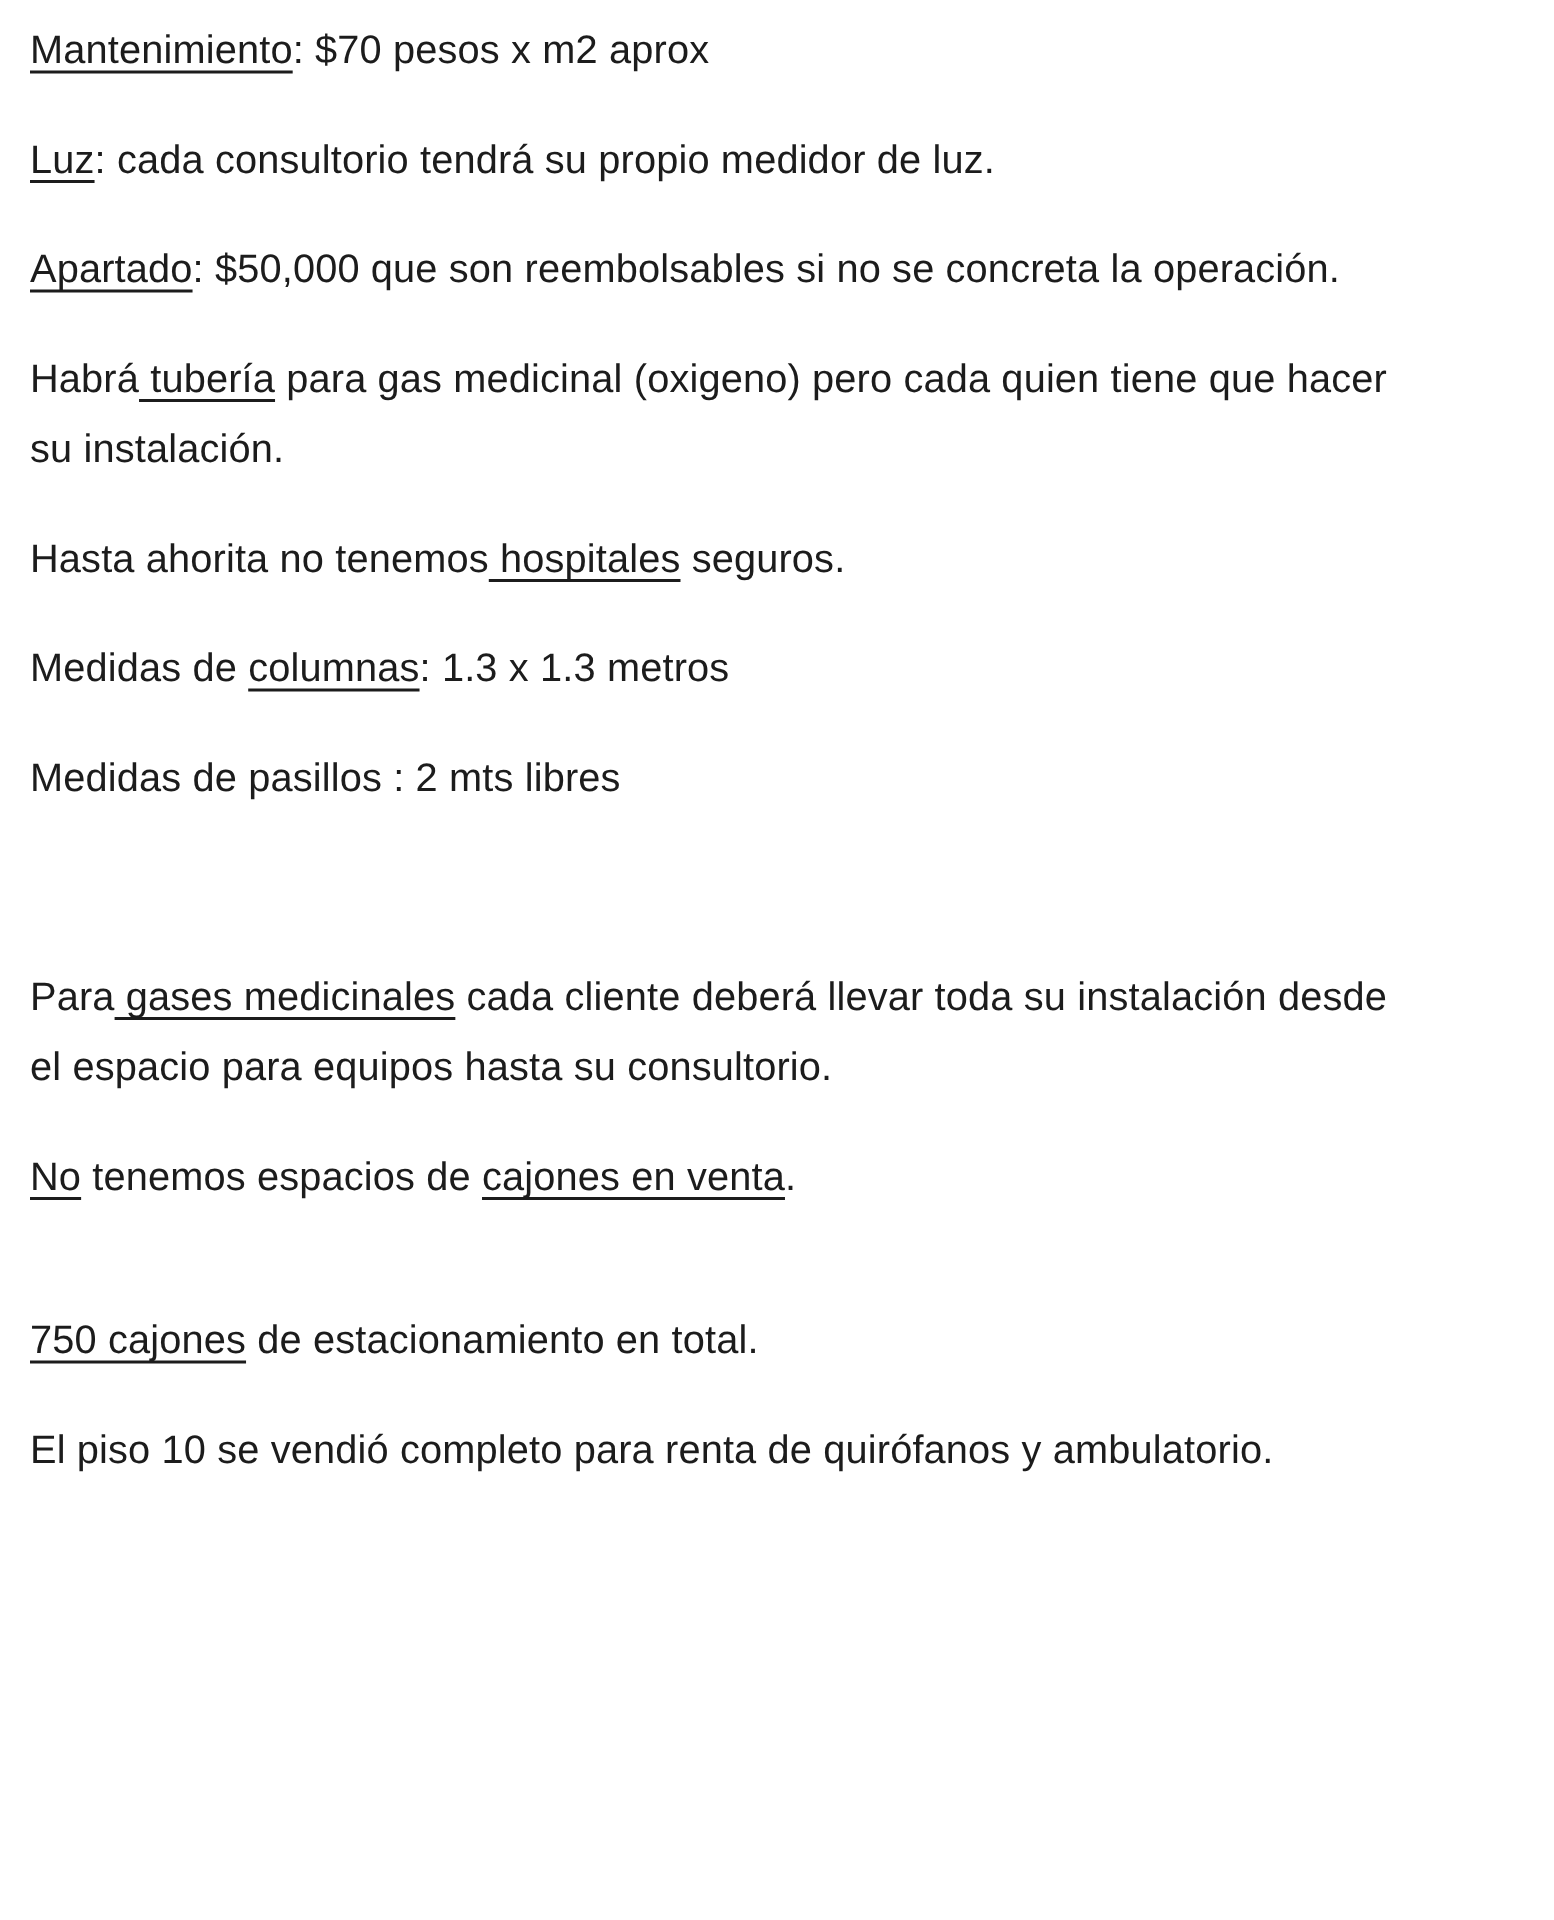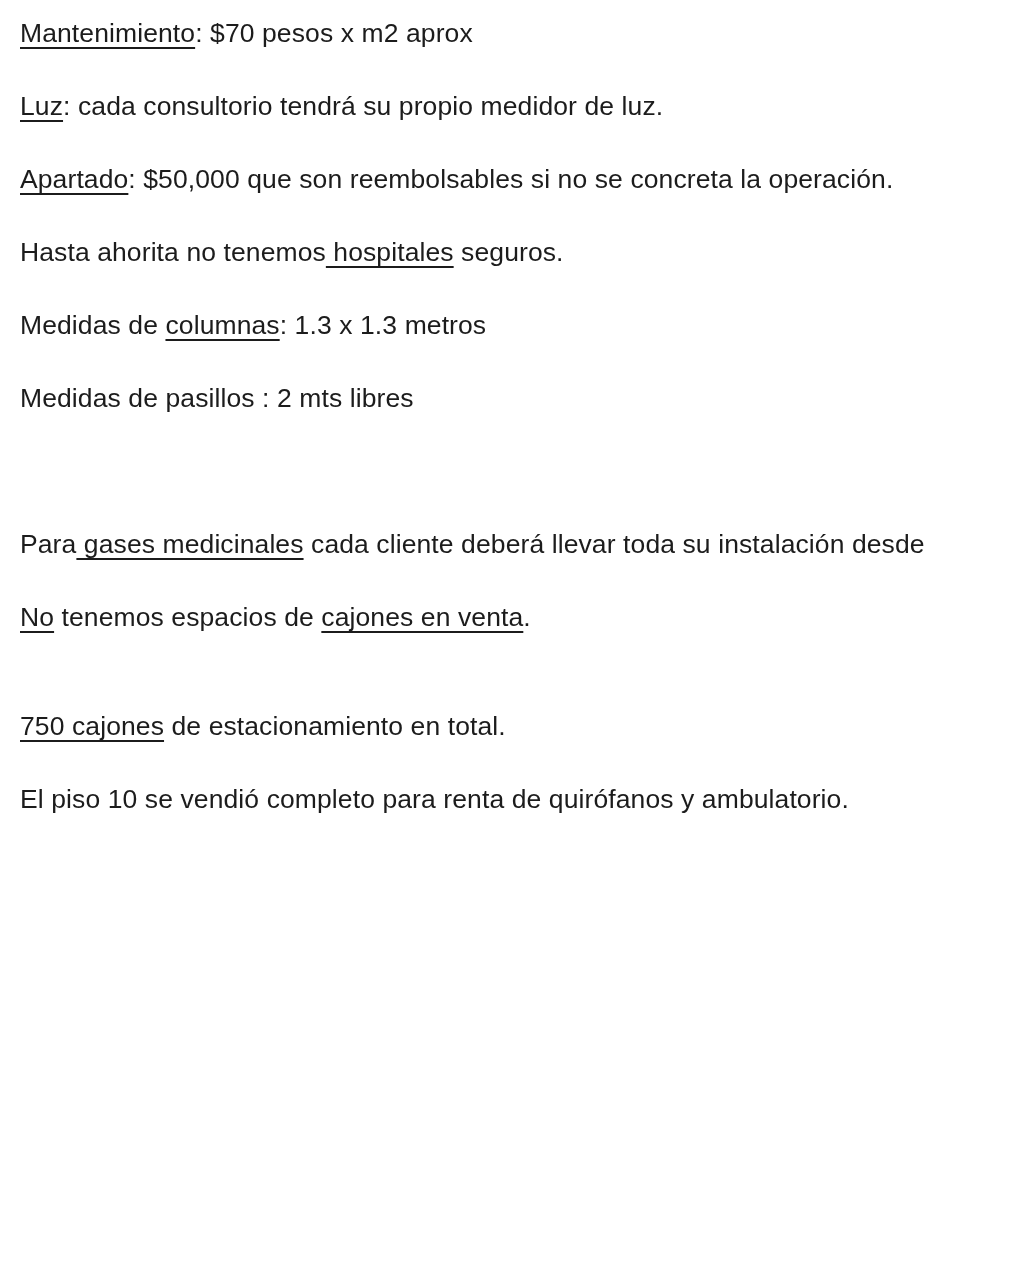--- a/index.html
+++ b/index.html
@@ -38,22 +38,23 @@
     text-underline-offset: 5px;
   }
 </style>
 </head>
 <body>
 
 <div class="page" id="doc" style="background: rgb(255, 255, 255); color: rgb(28, 28, 28);">
     <p><span class="u">Mantenimiento</span><span>: $70 pesos x m2 aprox</span></p>
     <p><span class="u">Luz</span><span>: cada consultorio tendrá su propio medidor de luz.</span></p>
     <p><span class="u">Apartado</span><span>: $50,000 que son reembolsables si no se concreta la operación.</span></p>
+    <p><span>Habrá</span><span class="u"> tubería</span><span> para gas medicinal (oxigeno) pero cada quien tiene que hacer</span><br><span>su instalación.</span></p>
     <p><span>Hasta ahorita no tenemos</span><span class="u"> hospitales</span><span> seguros.</span></p>
     <p><span>Medidas de </span><span class="u">columnas</span><span>: 1.3 x 1.3 metros</span></p>
     <p><span>Medidas de pasillos : 2 mts libres</span></p>
     <p><br></p>
-    <p><span>Para</span><span class="u"> gases medicinales</span><span> cada cliente deberá llevar toda su instalación desde</span><br></p>
+    <p><span>Para</span><span class="u"> gases medicinales</span><span> cada cliente deberá llevar toda su instalación desde</span><br><span>el espacio para equipos hasta su consultorio.</span></p>
     <p><span class="u">No</span><span> tenemos espacios de </span><span class="u">cajones en venta</span><span>.</span></p>
     <p class="spacer"></p>
     <p><span class="u">750 cajones</span><span> de estacionamiento en total.</span></p>
     <p><span>El piso 10 se vendió completo para renta de quirófanos y ambulatorio.</span></p>
   </div>
 
 </body></html>

